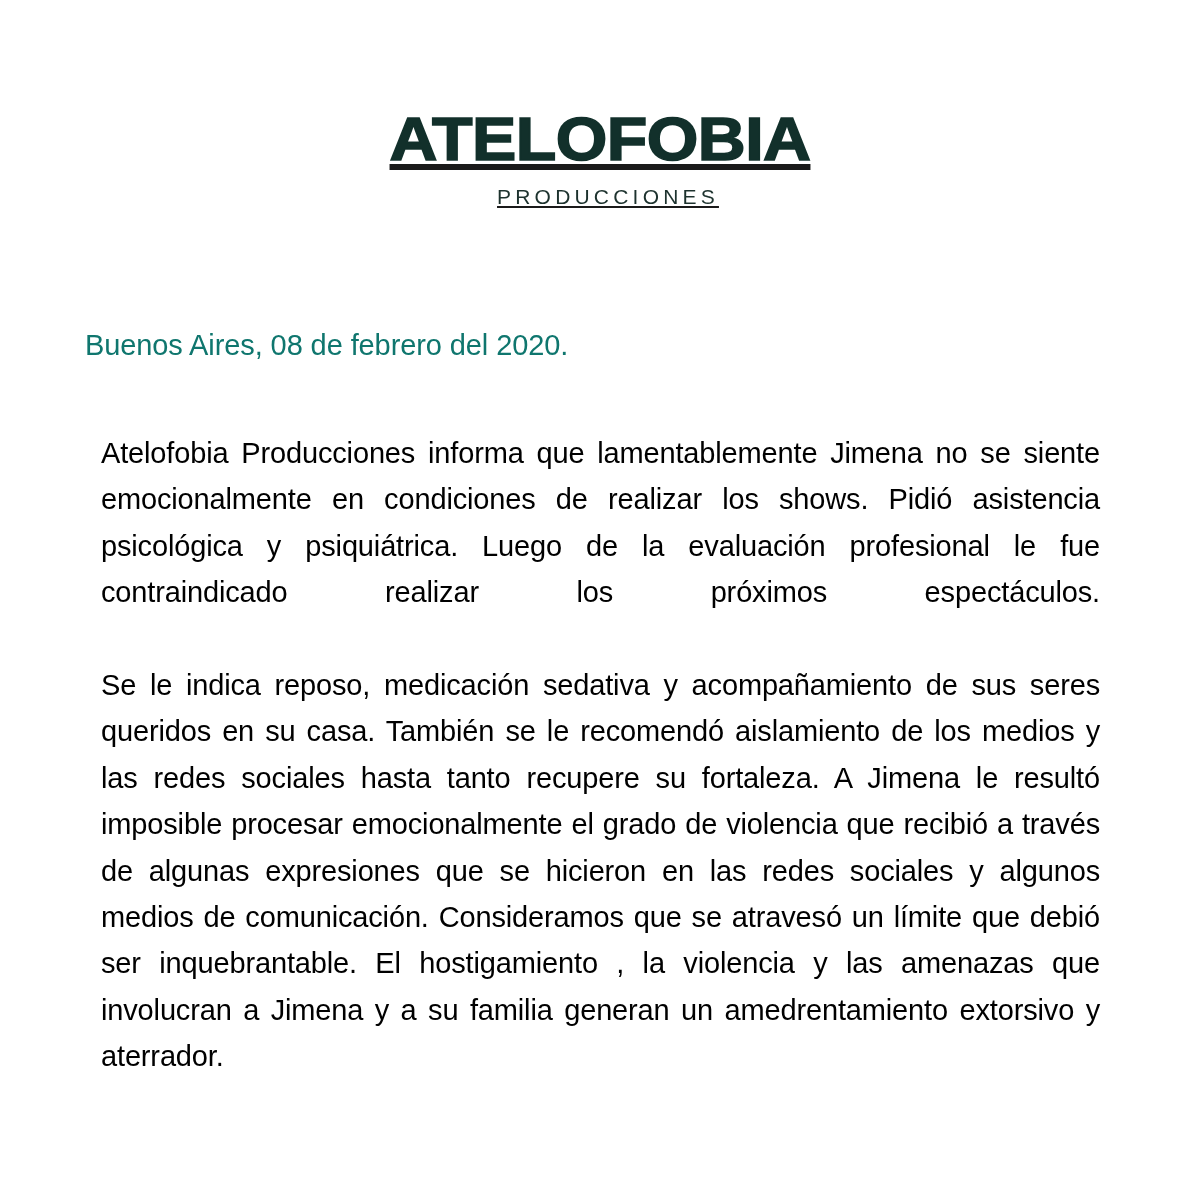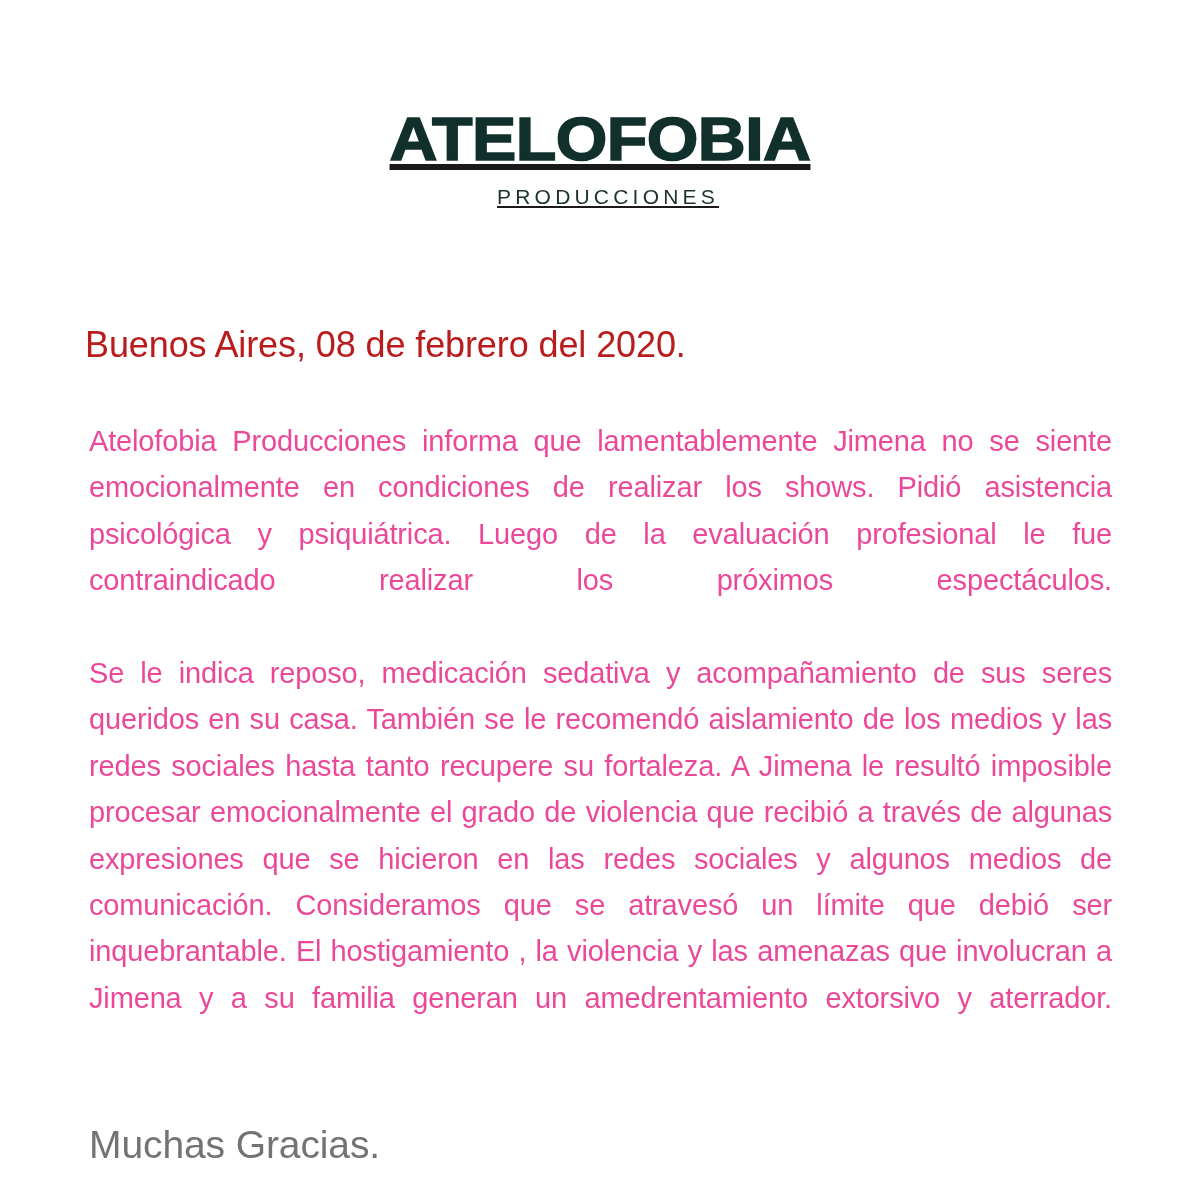--- a/index.html
+++ b/index.html
@@ -64,40 +64,40 @@
   
   .letter-body {
     position: absolute;
     left: 85px;
     top: 322px;
     width: 1031px;
   }
 
   .date-line {
     font-family: "Liberation Sans", sans-serif;
-    font-size: 36px;
+    font-size: 29px;
     line-height: 46px;
-    color: #b91c1c;
+    color: #0f766e;
     letter-spacing: -0.1px;
     margin: 0 0 0 0;
   }
 
   .spacer-line {
     height: 46px;
   }
 
   .statement-block {
     font-family: "Liberation Sans", sans-serif;
     font-size: 29px;
     line-height: 46.4px;
-    color: #ec4899;
+    color: #000000;
     text-align: justify;
     text-justify: inter-word;
     letter-spacing: -0.15px;
-    margin: 4px;
+    margin: 16px;
     hyphens: none;
   }
 
   .statement-block .para {
     margin: 0;
     text-align: justify;
   }
 
   
   .statement-block .para::after {

